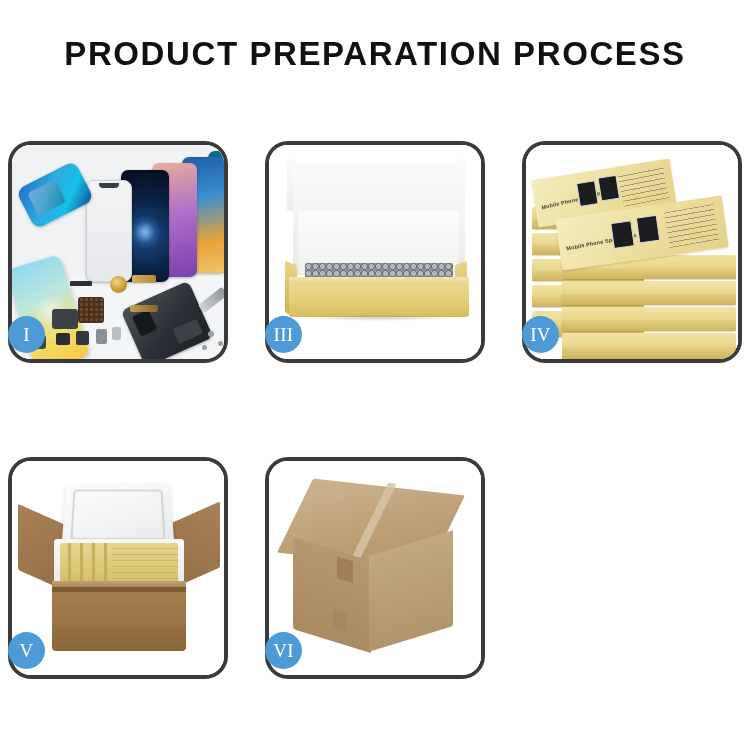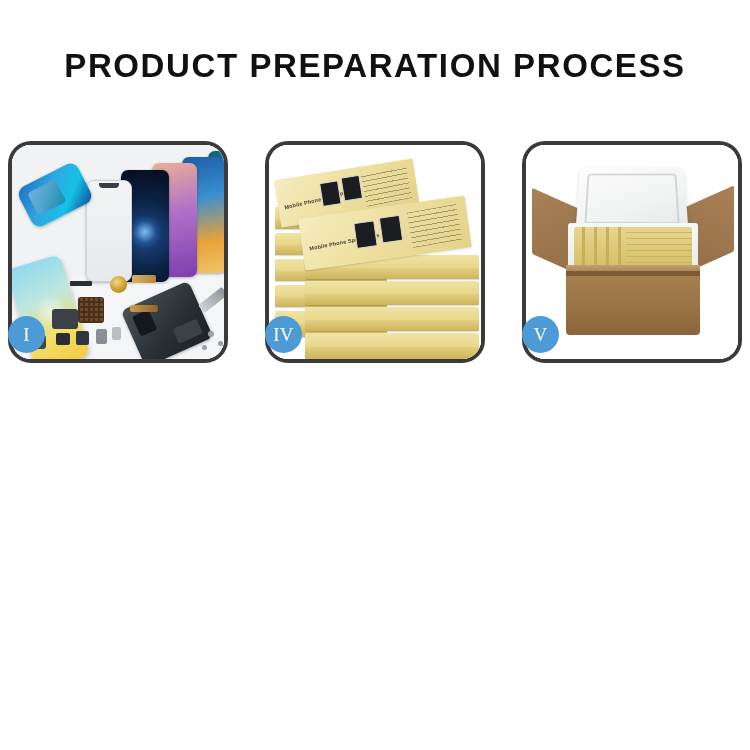--- a/index.html
+++ b/index.html
@@ -11,21 +11,21 @@
   }
   #page {
     position: relative;
     width: 750px; height: 750px;
     background: #ffffff;
   }
 
   
   .header { position: absolute; top: 0; left: 0; width: 750px; text-align: center; }
   .title {
-    margin: 12px;
+    margin: 0;
     padding-top: 36px;
     font-size: 33px;
     font-weight: bold;
     letter-spacing: 1.6px;
     color: #111111;
     line-height: 1.12;
     white-space: nowrap;
   }
   .subtitle {
     margin: 0;
@@ -408,20 +408,37 @@
           <div class="part pt-tool"></div>
           <div class="part pt-scr1"></div>
           <div class="part pt-scr2"></div>
           <div class="part pt-scr3"></div>
         </div>
       </div>
       <div class="badge">I</div>
     </div>
 
 
+    <div class="panel">
+      <div class="panel-inner">
+        <div class="scene p3">
+          <div class="tray-lidL"></div>
+          <div class="tray-lidR"></div>
+          <div class="tray-foamback"></div>
+          <div class="foam-front"></div>
+          <div class="grey-bubble"></div>
+          <div class="kraft-capL"></div>
+          <div class="kraft-capR"></div>
+          <div class="kraft-top"></div>
+          <div class="kraft-front"></div>
+          <div class="kraft-shadow"></div>
+        </div>
+      </div>
+      <div class="badge">III</div>
+    </div>
 
     <div class="panel">
       <div class="panel-inner">
         <div class="scene p4">
           <div class="stackwrap">
 
             <div class="sbox" style="left:6px;  top:62px;  width:112px; height:22px;">
                 <div class="side"></div>
               </div>
             <div class="sbox" style="left:6px;  top:88px;  width:112px; height:22px;">
@@ -483,15 +500,29 @@
             <span class="vline" style="left:44px;"></span>
             <span class="hface"></span>
           </div>
           <div class="carton-inrim"></div>
           <div class="carton-front"></div>
         </div>
       </div>
       <div class="badge">V</div>
     </div>
 
+    <div class="panel">
+      <div class="panel-inner">
+        <div class="scene p6">
+          <div class="ctn-shine"></div>
+          <div class="ctn-top"></div>
+          <div class="ctn-left">
+            <span class="tab"></span>
+            <span class="tab2"></span>
+          </div>
+          <div class="ctn-right"></div>
+        </div>
+      </div>
+      <div class="badge">VI</div>
+    </div>
 
   </div>
 </div>
 
 </body></html>

